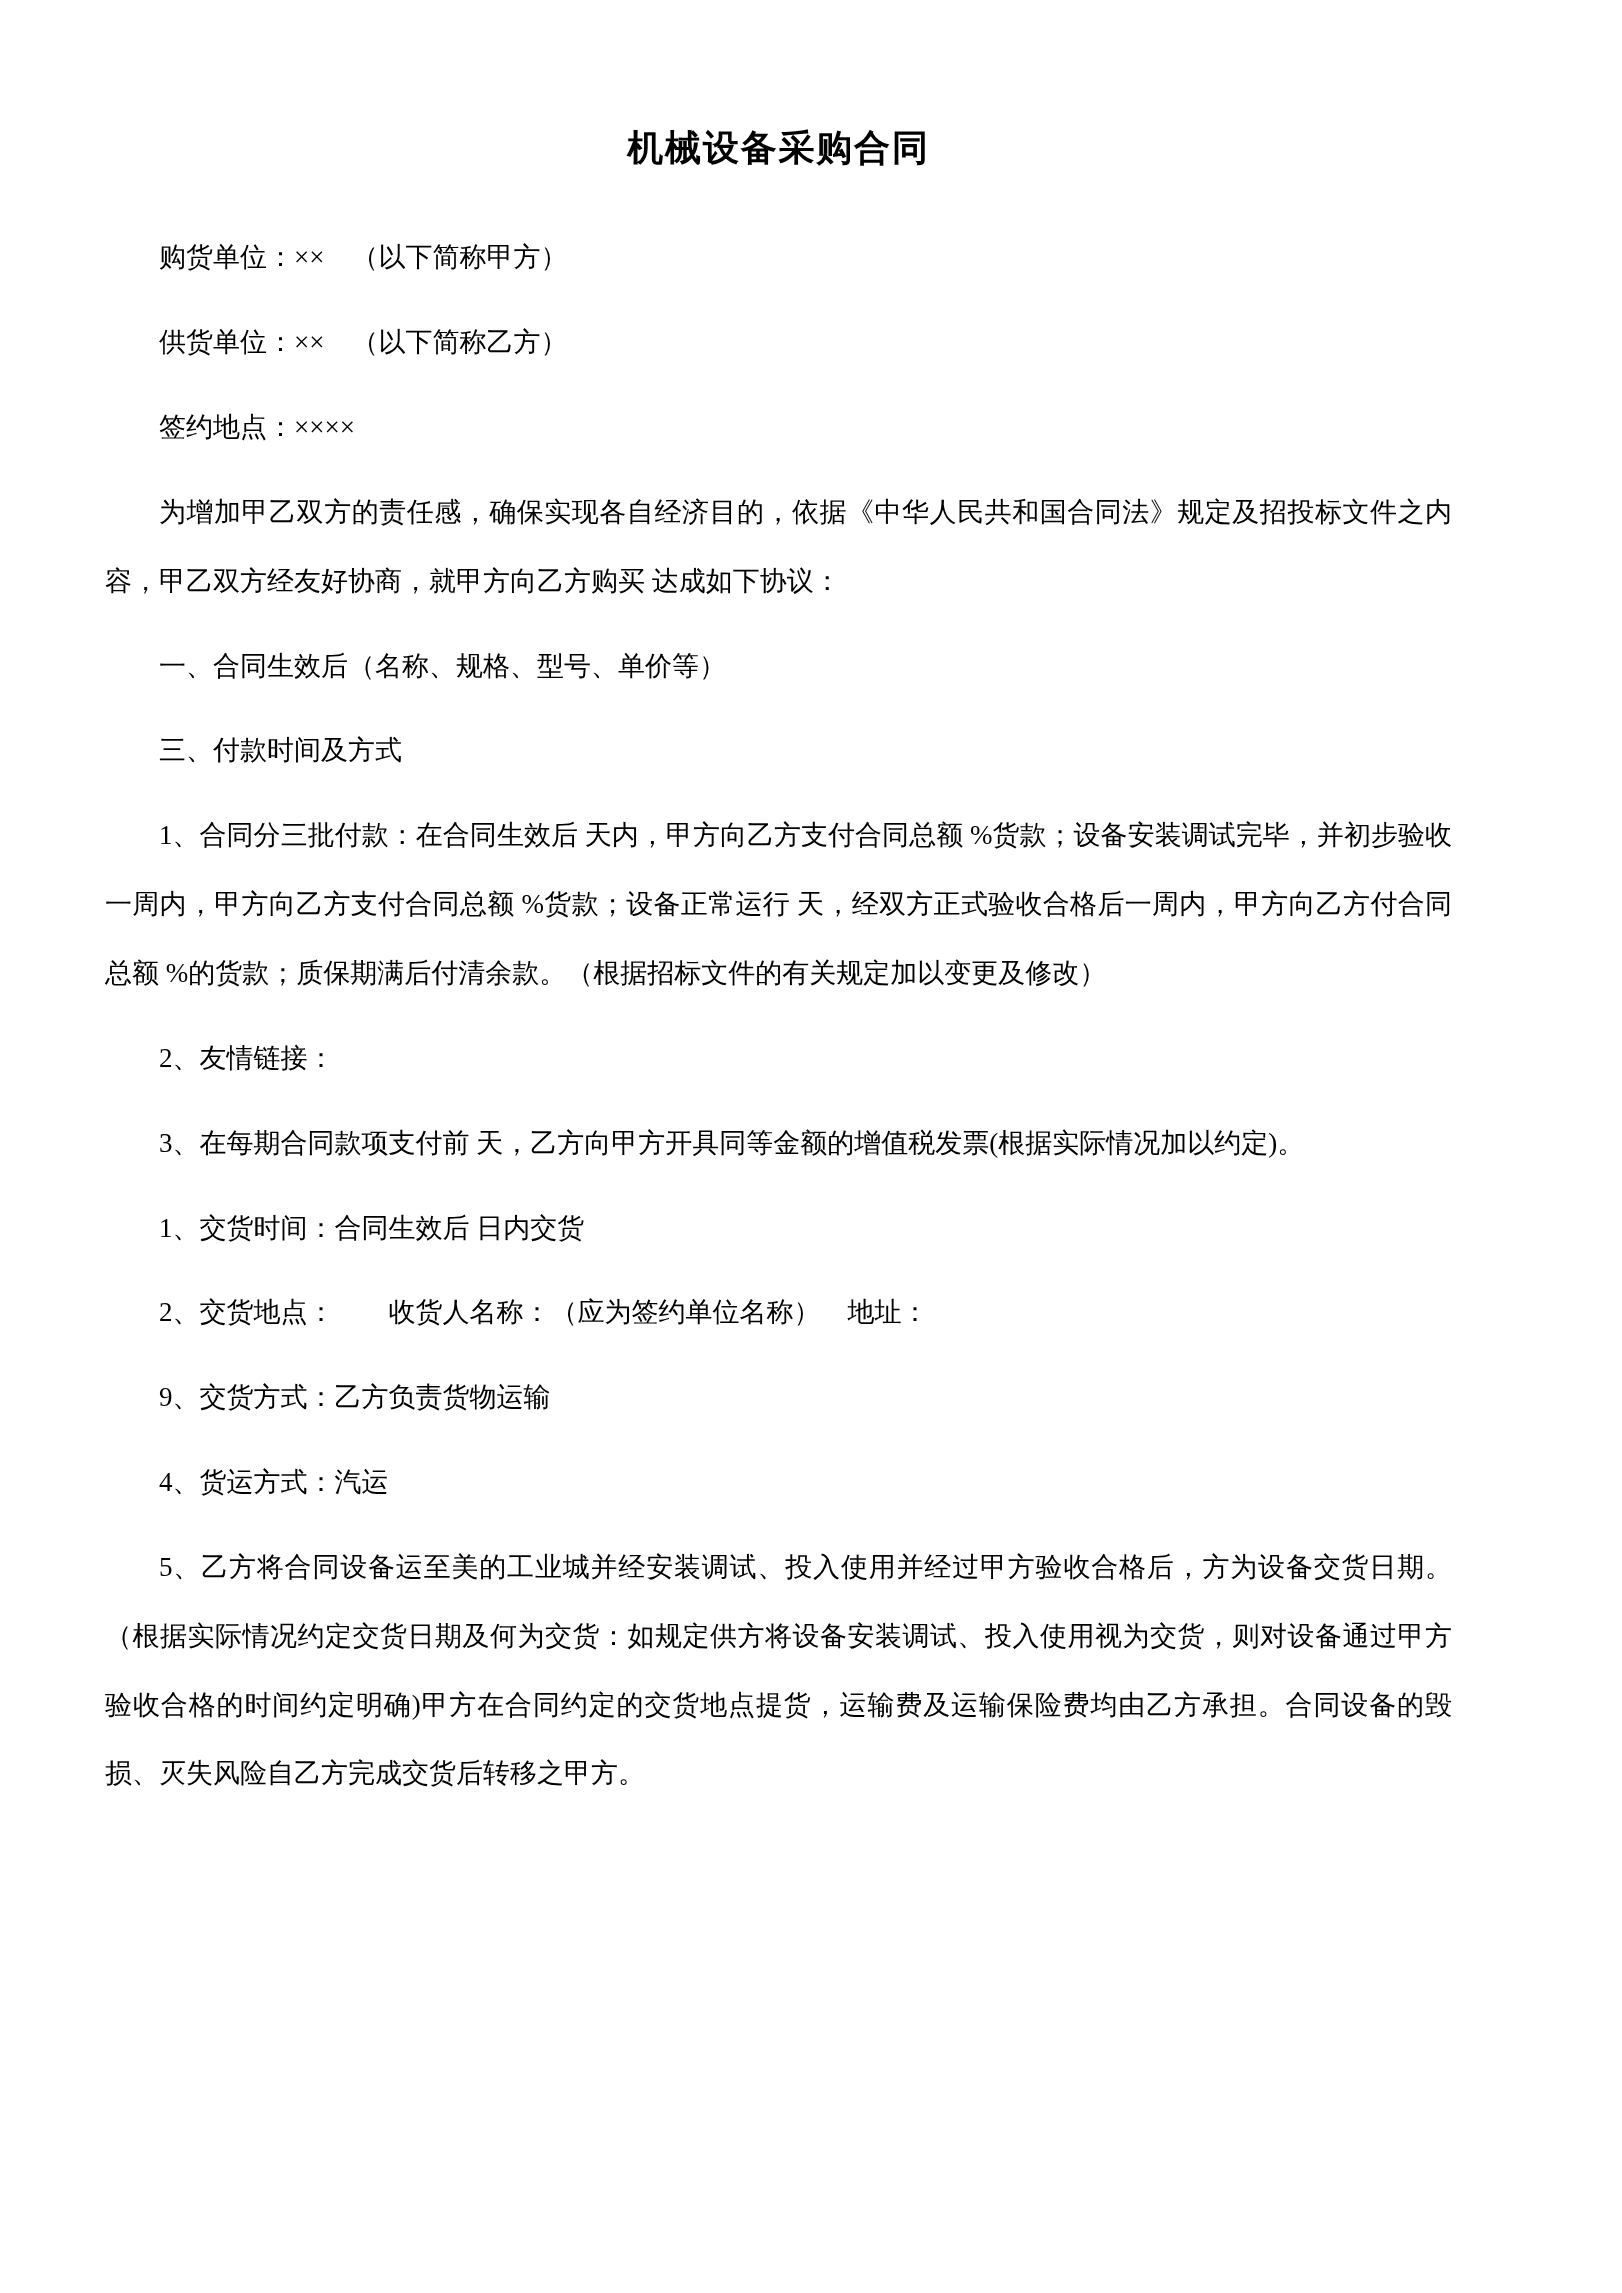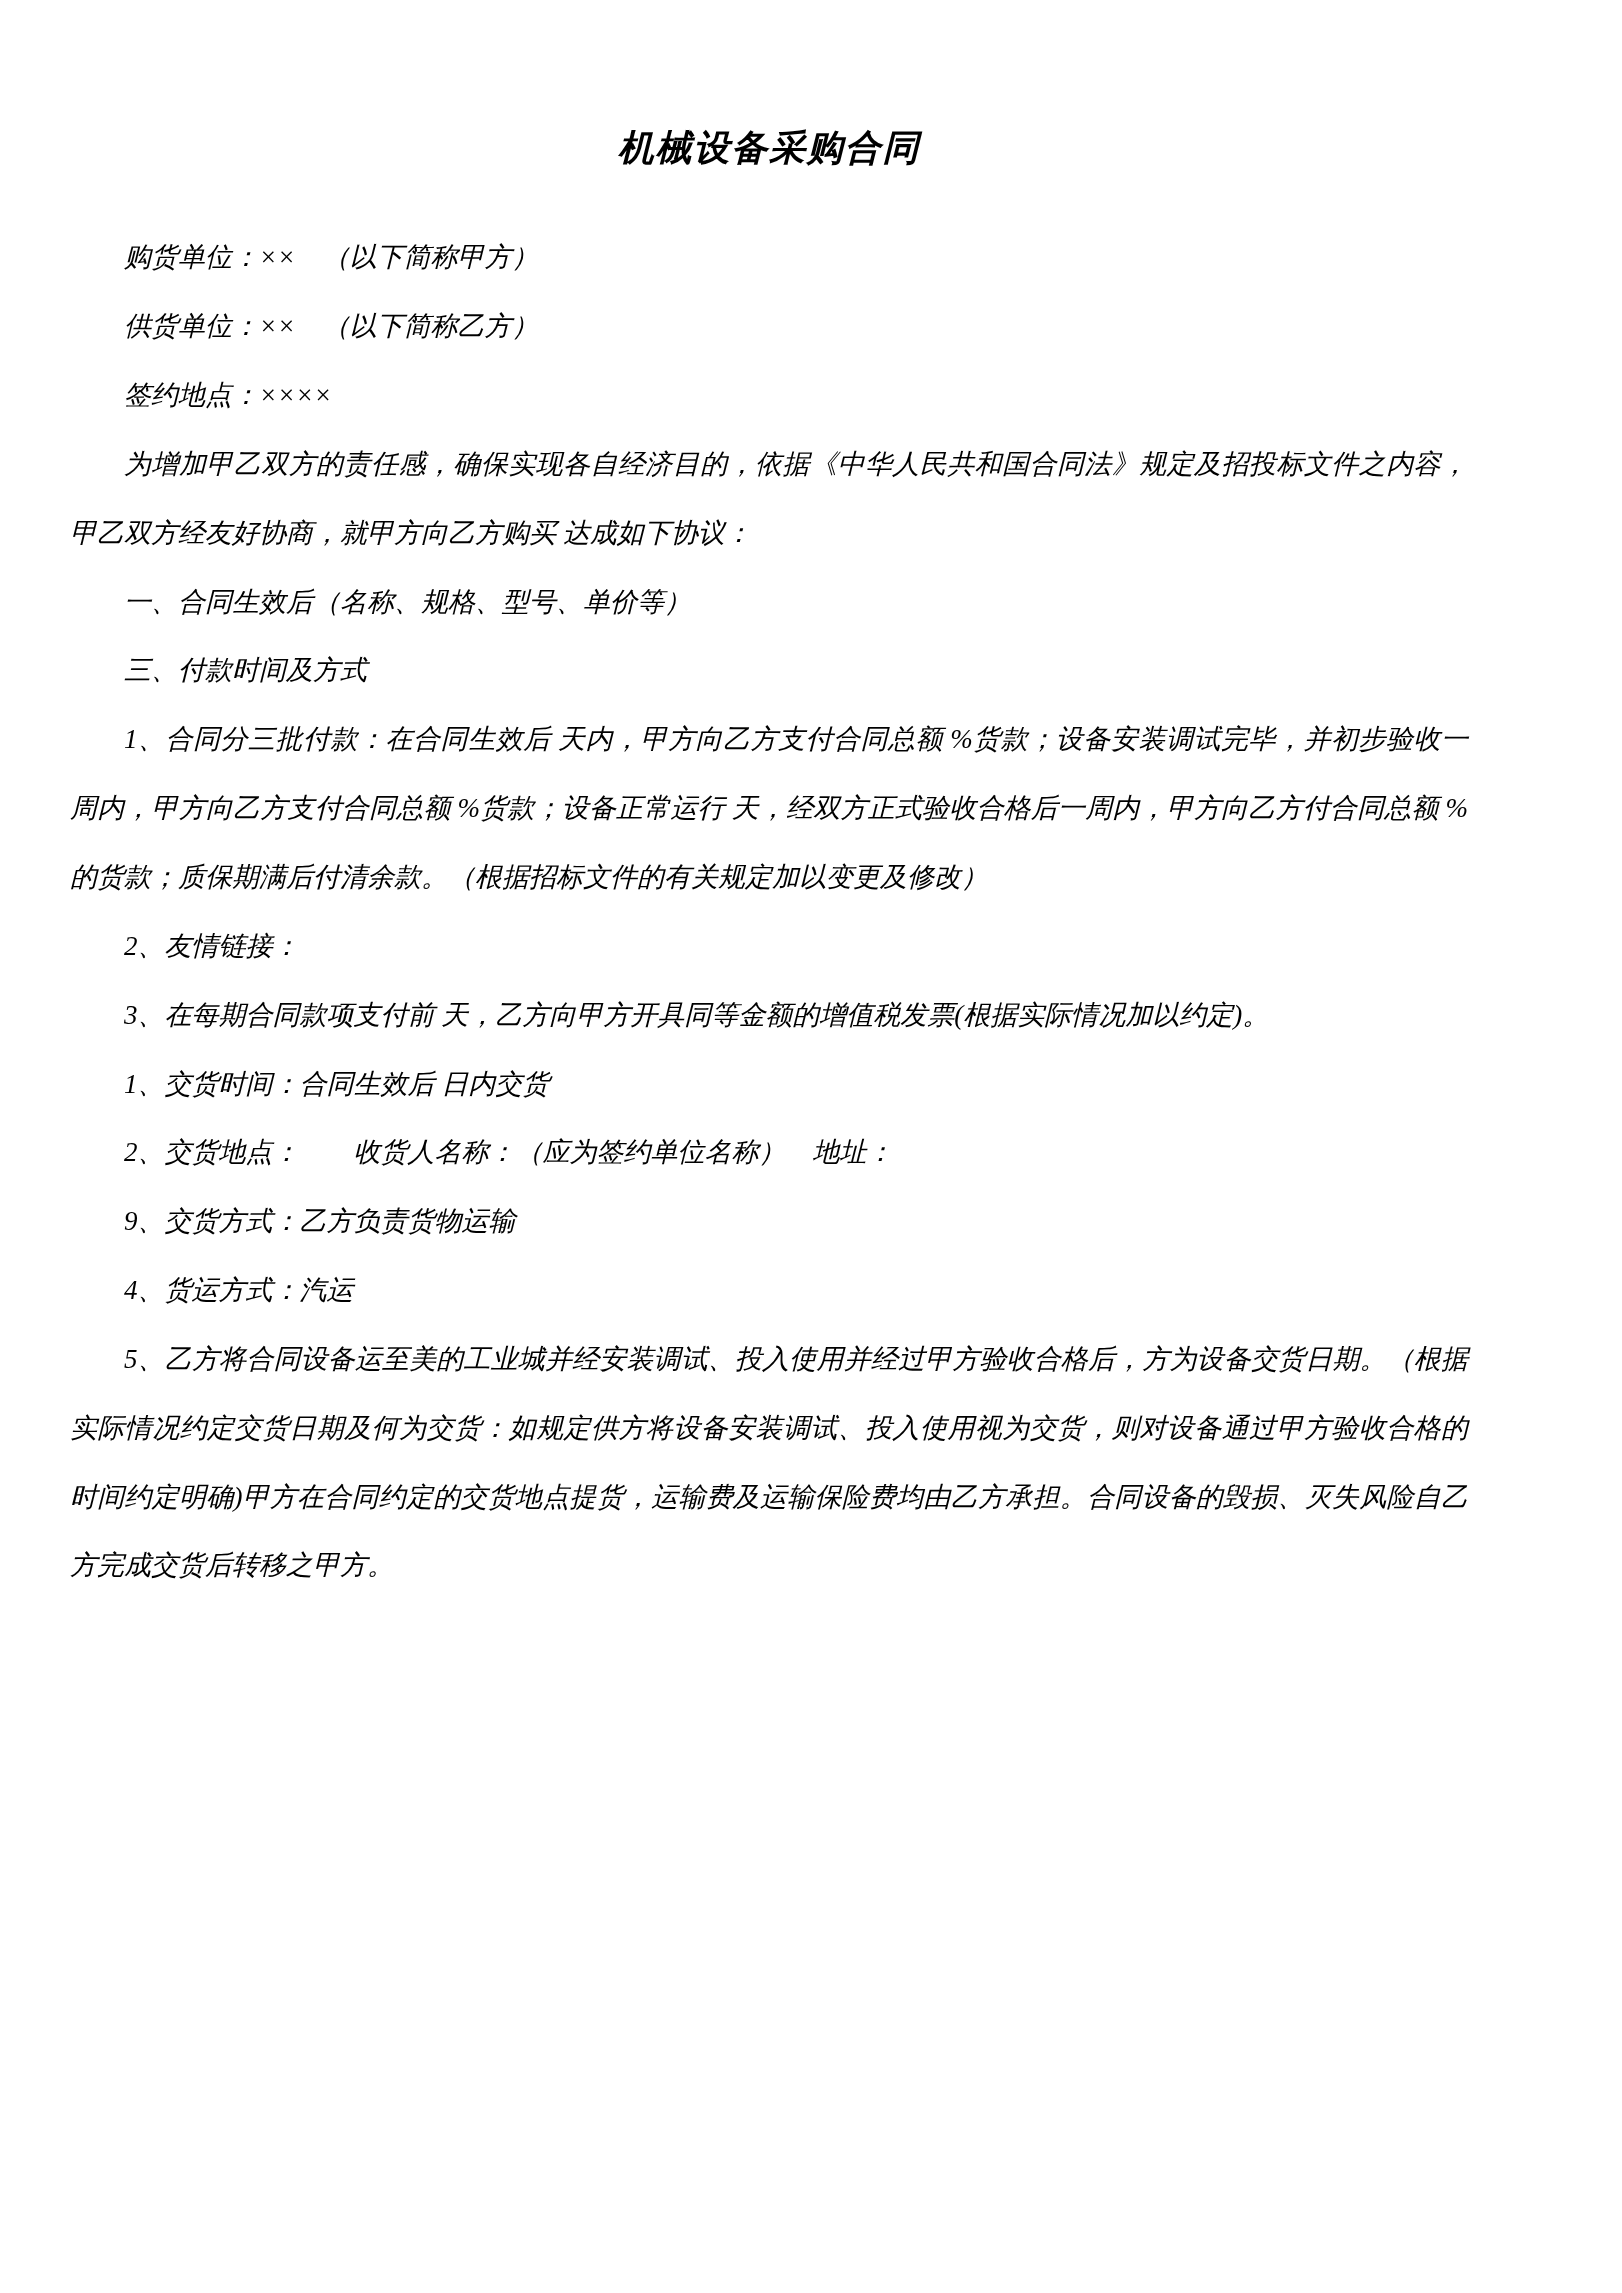--- a/index.html
+++ b/index.html
@@ -7,35 +7,34 @@
     padding: 0;
     background: #ffffff;
   }
   .page {
     position: relative;
     width: 1623px;
     min-height: 2294px;
     box-sizing: border-box;
     background: #ffffff;
     color: #000000;
-    padding: 123px 155px 109px 70px;
+    padding: 123px 155px 109px 89px;
     font-family: "Liberation Serif", "DejaVu Serif", serif;
     font-size: 27px;
-    font-style: italic;
   }
   .doc-title {
     margin: 0 0 50px 0;
     text-align: center;
     font-size: 36px;
     font-weight: bold;
     letter-spacing: 1.8px;
     line-height: 1.4;
   }
   p.para {
-    margin: 0;
+    margin: 16px;
     text-indent: 2em;
     line-height: 2.55;
     text-align: justify;
     word-break: break-all;
   }
 </style>
 </head>
 <body>
 
 <div class="page">

